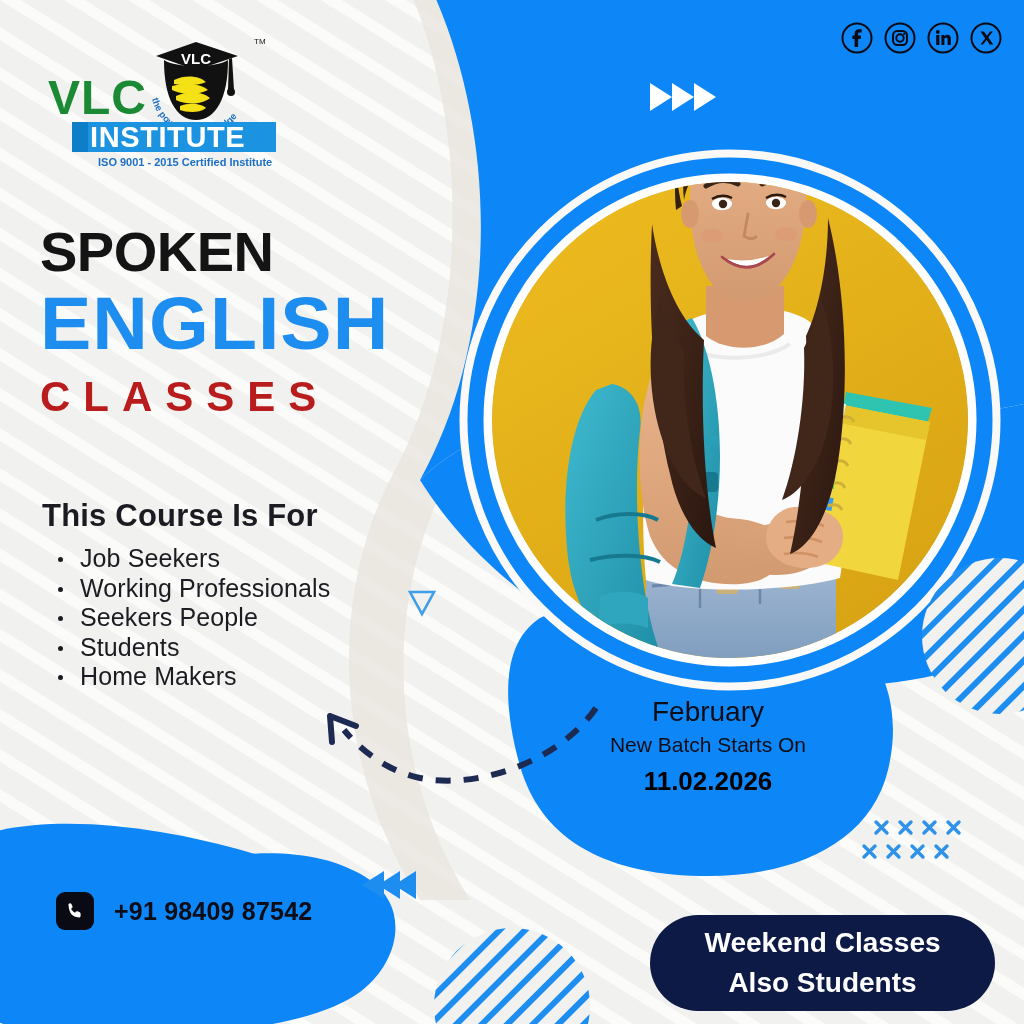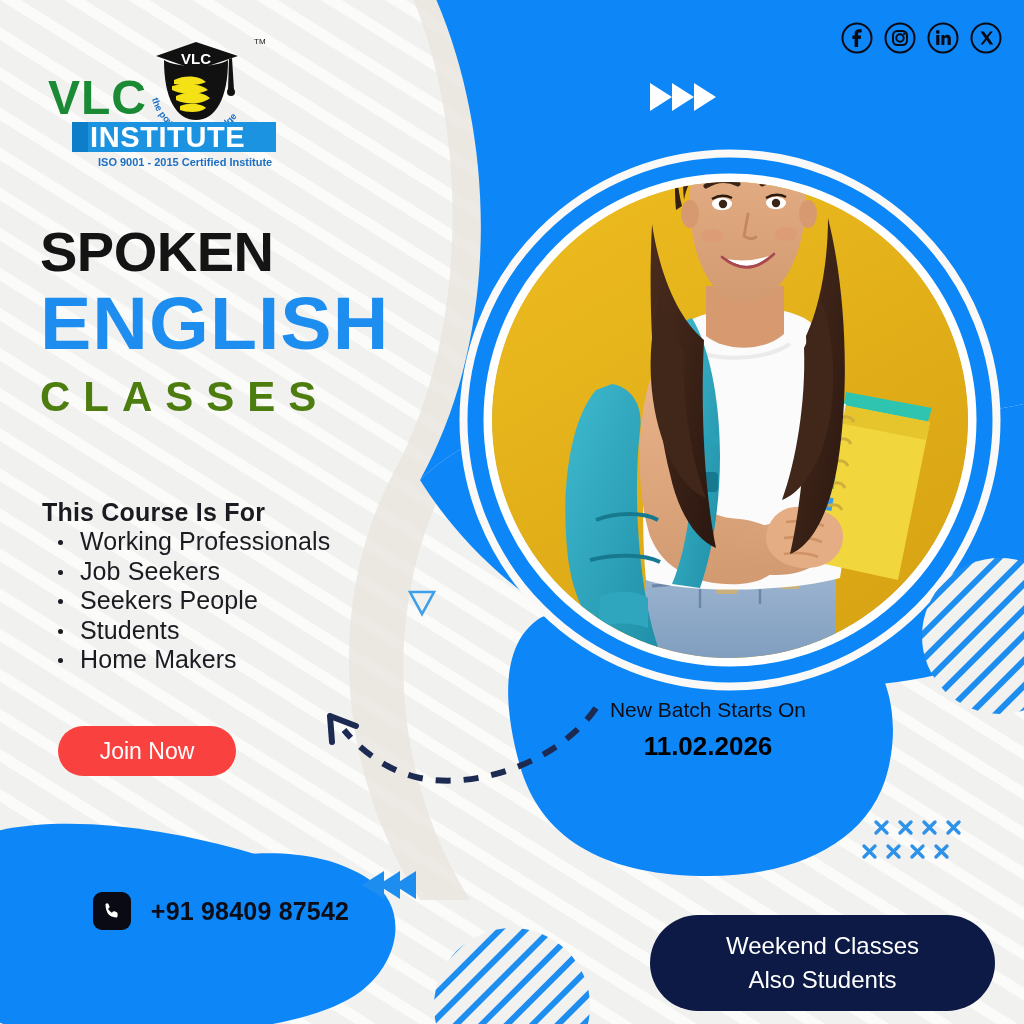--- a/index.html
+++ b/index.html
@@ -31,30 +31,30 @@
     font-family:"Liberation Sans", sans-serif;
   }
   .h-english {
     font-size:74px; font-weight:bold; color:#1d8ef0;
     letter-spacing:1px; line-height:1.08;
     transform:scaleX(1.04); transform-origin:left center;
     font-family:"Liberation Sans", sans-serif;
     margin-top:4px;
   }
   .h-classes {
-    font-size:42px; font-weight:bold; color:#4d7c0f;
+    font-size:42px; font-weight:bold; color:#b91c1c;
     letter-spacing:13px; line-height:1.1; margin-top:10px;
     font-family:"Liberation Sans", sans-serif;
   }
 
   
   #course { position:absolute; left:42px; top:498px; width:420px; }
   .course-title {
-    font-size:25px; color:#1b1b21; font-weight:bold;
-    letter-spacing:0.2px; 
+    font-size:31px; color:#1b1b21; font-weight:bold;
+    letter-spacing:0.2px; margin-bottom:10px;
   }
   .course-list { list-style:none; }
   .course-list li {
     font-size:25px; color:#1b1b21; line-height:1.18;
     padding-left:38px; position:relative; font-weight:normal;
     letter-spacing:0.1px;
   }
   .course-list li .dot {
     position:absolute; left:16px; top:0.52em;
     width:5px; height:5px; border-radius:50%; background:#1b1b21;
@@ -65,21 +65,21 @@
     position:absolute; left:58px; top:726px;
     width:178px; height:50px; border-radius:26px;
     background:#f9423f; color:#ffffff;
     font-size:23px; display:flex; align-items:center; justify-content:center;
     cursor:pointer; border:none;
     font-family:"Liberation Sans", sans-serif;
   }
 
   
   #contact { position:absolute; left:56px; top:892px; width:330px; }
-  .c-row { display:flex; align-items:center; margin-bottom:16px;justify-content:center; }
+  .c-row { display:flex; align-items:center; margin-bottom:16px; }
   .c-ico {
     width:38px; height:38px; border-radius:9px; background:#0a0a14;
     display:flex; align-items:center; justify-content:center;
     flex:0 0 38px; margin-right:20px;
   }
   .c-ico svg { display:block; }
   .c-txt { font-size:25px; font-weight:bold; color:#0d0d18; letter-spacing:0.2px; }
 
   
   #batch { position:absolute; left:560px; top:694px; width:296px; text-align:center; }
@@ -88,21 +88,21 @@
   .b-date  { font-size:26px; color:#000000; font-weight:bold; line-height:1.55; }
   .b-day   { font-size:25px; color:#0d0d16; line-height:1.5; }
 
   
   #weekend {
     position:absolute; left:650px; top:915px;
     width:345px; height:96px; border-radius:48px;
     background:#0c1a45; color:#ffffff;
     display:flex; flex-direction:column; align-items:center; justify-content:center;
   }
-  #weekend div { font-size:24px; line-height:1.42; }
+  #weekend div { font-size:28px; line-height:1.42;font-weight:bold; }
 
   
   #social { position:absolute; right:22px; top:22px; display:flex; gap:11px; }
   .s-ico { width:32px; height:32px; cursor:pointer; }
   .s-ico svg { display:block; }
 </style>
 </head>
 <body>
 
 <div id="poster">
@@ -426,31 +426,31 @@
 
   <div id="headline">
     <div class="h-spoken">SPOKEN</div>
     <div class="h-english">ENGLISH</div>
     <div class="h-classes">CLASSES</div>
   </div>
 
   <div id="course">
     <div class="course-title">This Course Is For</div>
     <ul class="course-list">
+      <li><span class="dot"></span><span>Job Seekers</span></li>
       <li><span class="dot"></span><span>Working Professionals</span></li>
-      <li><span class="dot"></span><span>Job Seekers</span></li>
       <li><span class="dot"></span><span>Seekers People</span></li>
       <li><span class="dot"></span><span>Students</span></li>
       <li><span class="dot"></span><span>Home Makers</span></li>
     </ul>
   </div>
 
-  <button id="join">Join Now</button>
 
   <div id="batch">
+    <div class="b-month">February</div>
     <div class="b-sub">New Batch Starts On</div>
     <div class="b-date">11.02.2026</div>
   </div>
 
   <div id="weekend">
     <div>Weekend Classes</div>
     <div>Also Students</div>
   </div>
 
   <div id="contact">

